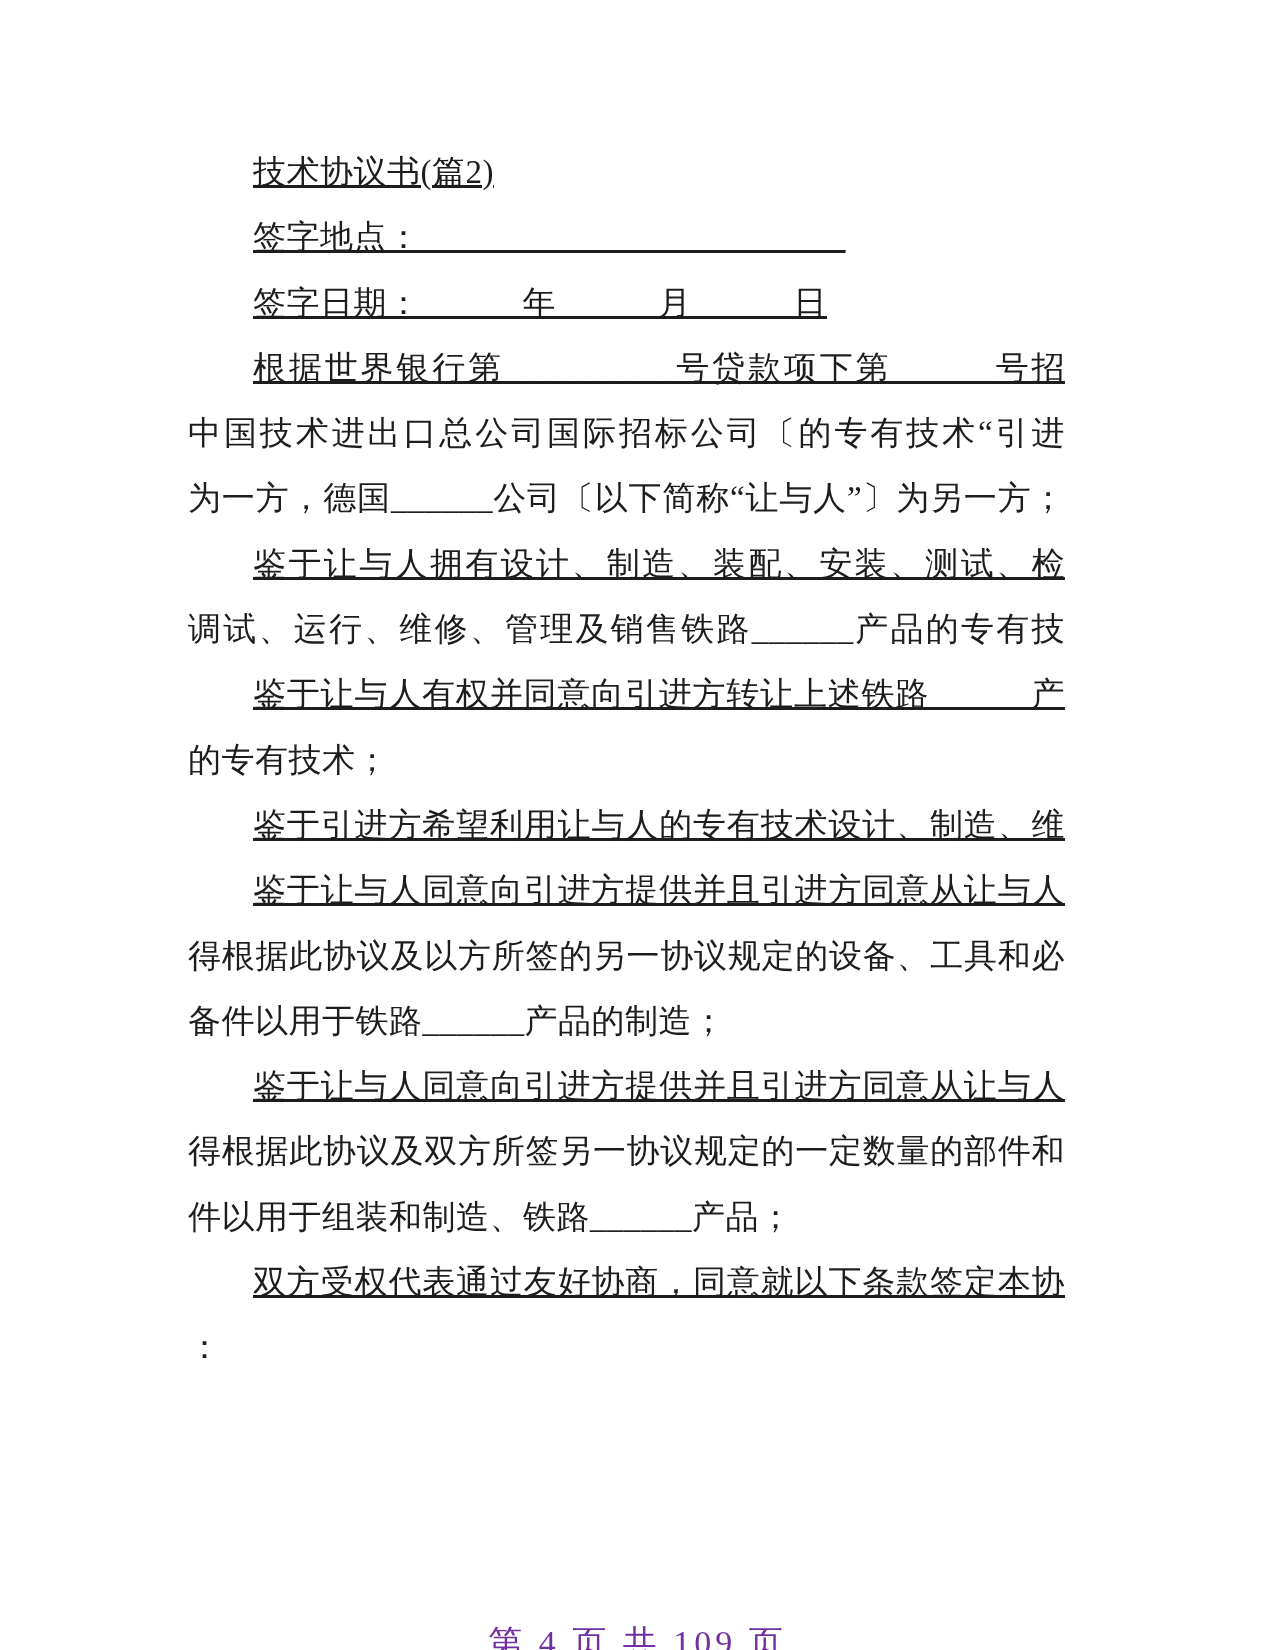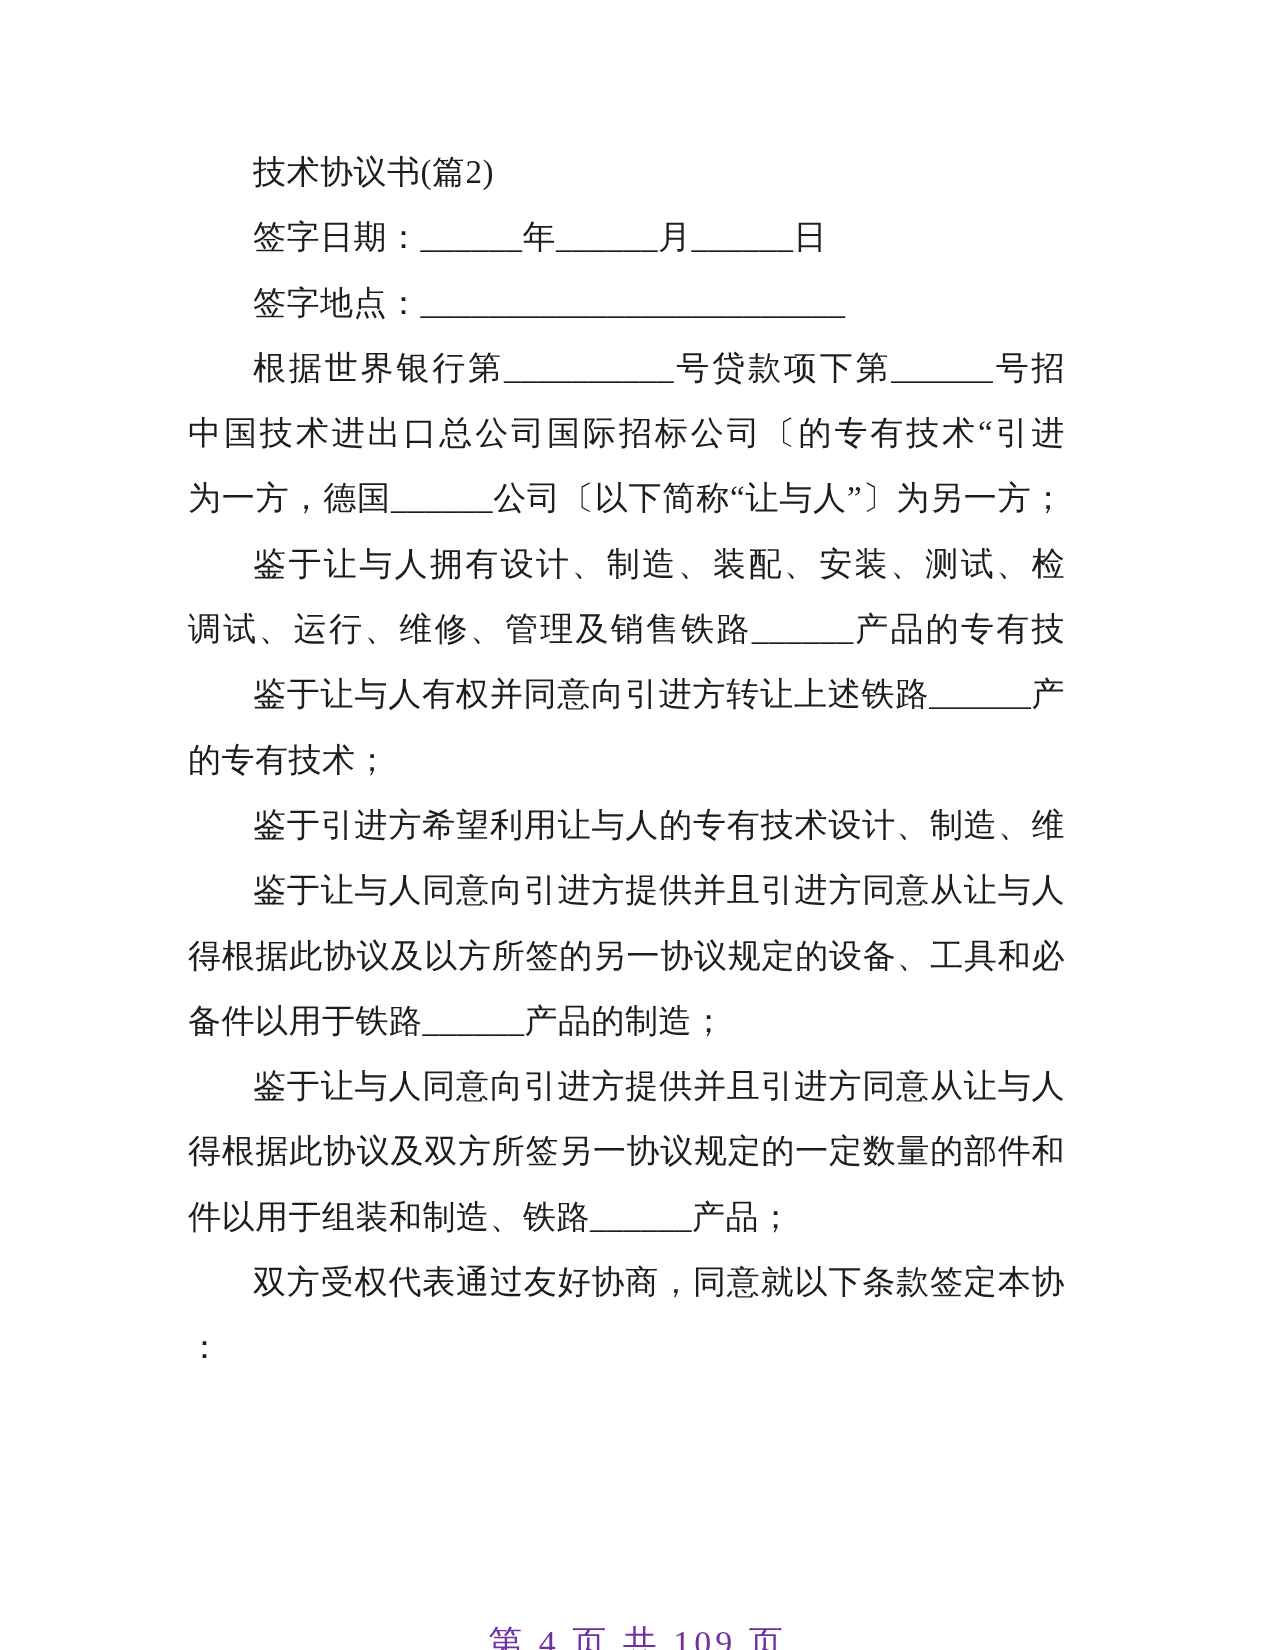--- a/index.html
+++ b/index.html
@@ -24,21 +24,21 @@
     width: 877px;
   }
   .line {
     height: 65.3px;
     line-height: 65.3px;
     font-size: 33px;
     color: #1d1d1d;
     white-space: nowrap;
     letter-spacing: 0.5px;
   }
-  .line.indent { padding-left: 65px; }
+  .line.indent { padding-left: 65px; text-decoration: underline; }
   .line.fill {
     white-space: normal;
     text-align: justify;
     text-align-last: justify;
     overflow: hidden;
   }
   .footer {
     position: absolute;
     left: 0;
     right: 0;
@@ -49,22 +49,22 @@
     font-size: 34px;
     letter-spacing: 4px;
   }
 </style>
 </head>
 <body>
 
 <div class="page" style="background: rgb(255, 255, 255);">
   <div class="doc-body">
       <div class="line indent">技术协议书(篇2)</div>
+      <div class="line indent">签字地点：_________________________</div>
       <div class="line indent">签字日期：______年______月______日</div>
-      <div class="line indent">签字地点：_________________________</div>
       <div class="line indent fill">根据世界银行第__________号贷款项下第______号招标，</div>
       <div class="line fill">中国技术进出口总公司国际招标公司〔的专有技术“引进方”〕</div>
       <div class="line fill">为一方，德国______公司〔以下简称“让与人”〕为另一方；</div>
       <div class="line indent fill">鉴于让与人拥有设计、制造、装配、安装、测试、检验、</div>
       <div class="line fill">调试、运行、维修、管理及销售铁路______产品的专有技术；</div>
       <div class="line indent fill">鉴于让与人有权并同意向引进方转让上述铁路______产品</div>
       <div class="line">的专有技术；</div>
       <div class="line indent fill">鉴于引进方希望利用让与人的专有技术设计、制造、维修</div>
       <div class="line indent fill">鉴于让与人同意向引进方提供并且引进方同意从让与人获</div>
       <div class="line fill">得根据此协议及以方所签的另一协议规定的设备、工具和必要</div>

